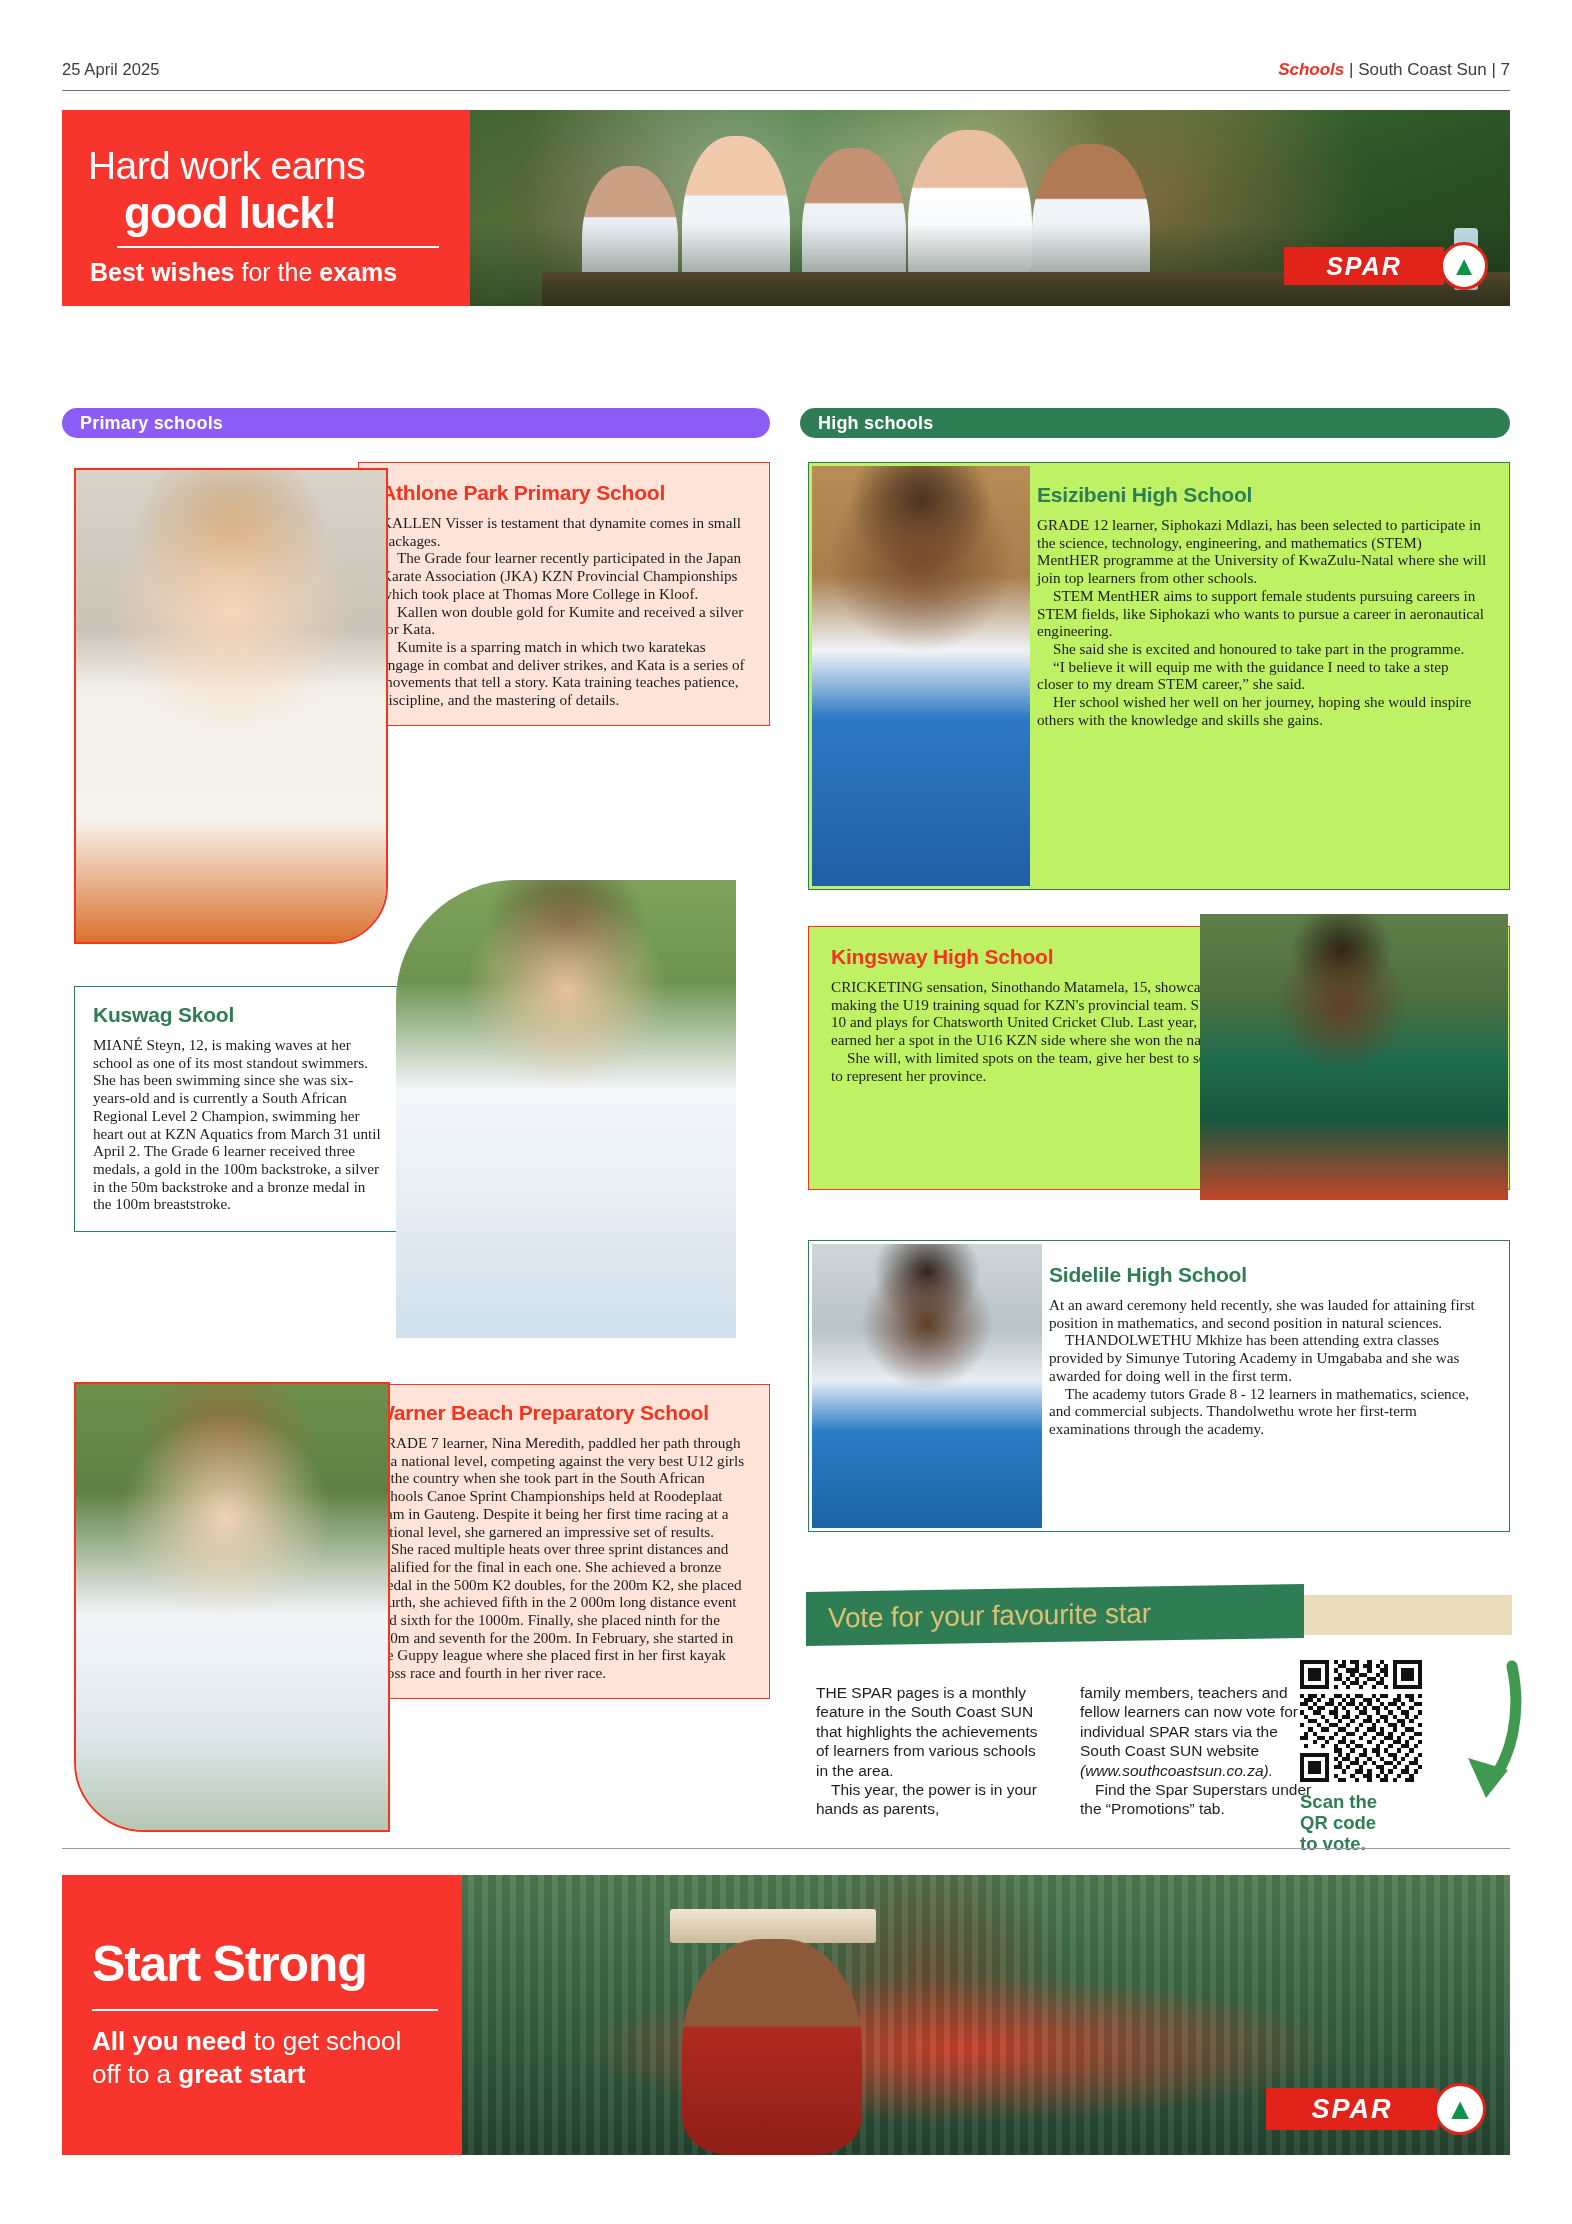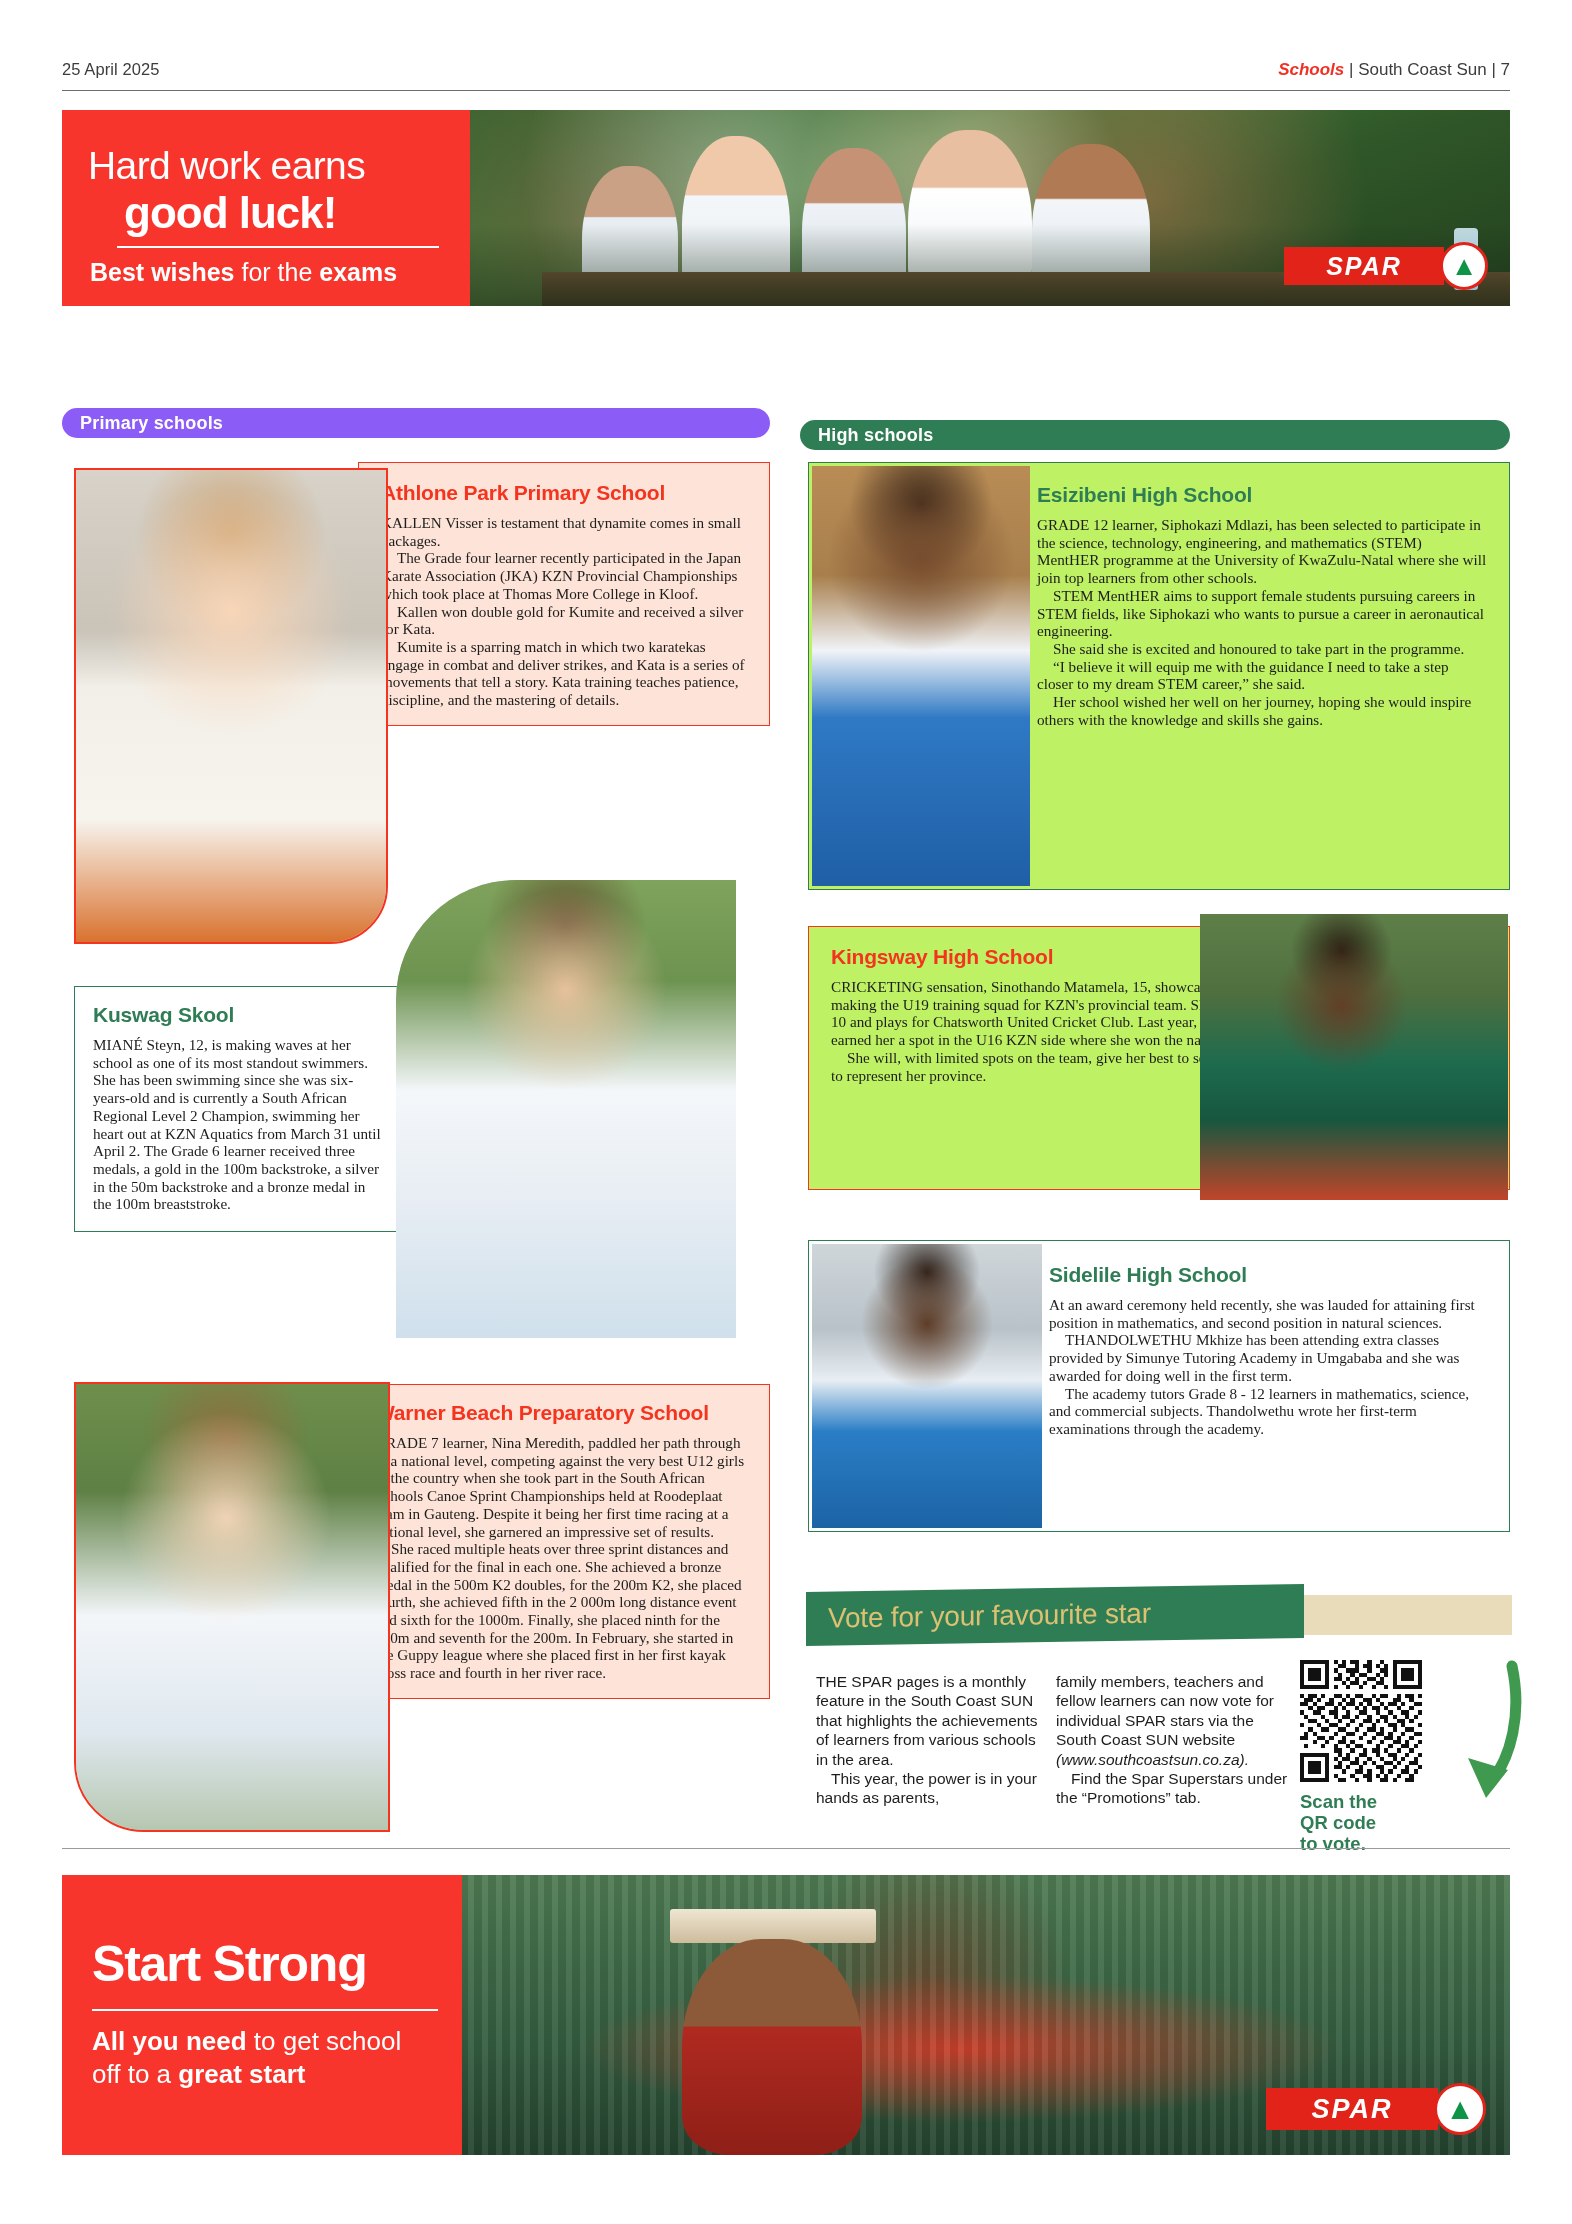--- a/index.html
+++ b/index.html
@@ -64,21 +64,21 @@
 
   
   .photo{position:absolute;overflow:hidden;background:#cfd6d8;}
   .ph-grad{position:absolute;inset:0;}
 
   
   .votehead{position:absolute;display:flex;align-items:center;}
   .votehead .slab{background:#2f7d54;transform:skewY(-.9deg);display:flex;align-items:center;}
   .votehead .slab span{color:#ddc173;font-size:28px;padding:0 22px;letter-spacing:-.2px;}
   .votehead .tail{background:#e8dcba;}
-  .votecols{position:absolute;display:flex;gap:12px;}
+  .votecols{position:absolute;display:flex;gap:36px;margin-top:11px;}
   .votecols .vc{font-size:15.5px;line-height:1.25;color:#1d1d1b;}
   .votecols .vc p{margin:0;}
   .votecols .vc p+p{text-indent:15px;}
   .votecols .vc i{font-style:italic;}
   .qrwrap{position:absolute;}
   .qr{width:122px;height:122px;display:block;}
   .scan{margin-top:10px;color:#2f7d54;font-weight:bold;font-size:18.5px;line-height:1.13;}
   .arrow{position:absolute;}
 
   
@@ -135,21 +135,21 @@
       <div class="wordmark">SPAR</div>
       <div class="fir">
           <span>▲</span>
         </div>
     </div>
   </div>
 
   <div class="secbar red" style="left:62px;top:408px;width:708px;">
     <span>Primary schools</span>
   </div>
-  <div class="secbar green" style="left:800px;top:420px;width:710px;">
+  <div class="secbar green" style="left:800px;top:408px;width:710px;">
     <span>High schools</span>
   </div>
 
   <div class="card" style="left:358px;top:462px;width:412px;background:#fde3d8;border:1.5px solid #f4341f;border-radius:0 0 0 0;padding:18px 20px 16px 22px;">
     <div class="headline red">Athlone Park Primary School</div>
     <div class="body">
       <p>KALLEN Visser is testament that dynamite comes in small packages.</p>
       <p>The Grade four learner recently participated in the Japan Karate Association (JKA) KZN Provincial Championships which took place at Thomas More College in Kloof.</p>
       <p>Kallen won double gold for Kumite and received a silver for Kata.</p>
       <p>Kumite is a sparring match in which two karatekas engage in combat and deliver strikes, and Kata is a series of movements that tell a story. Kata training teaches patience, discipline, and the mastering of details.</p>

